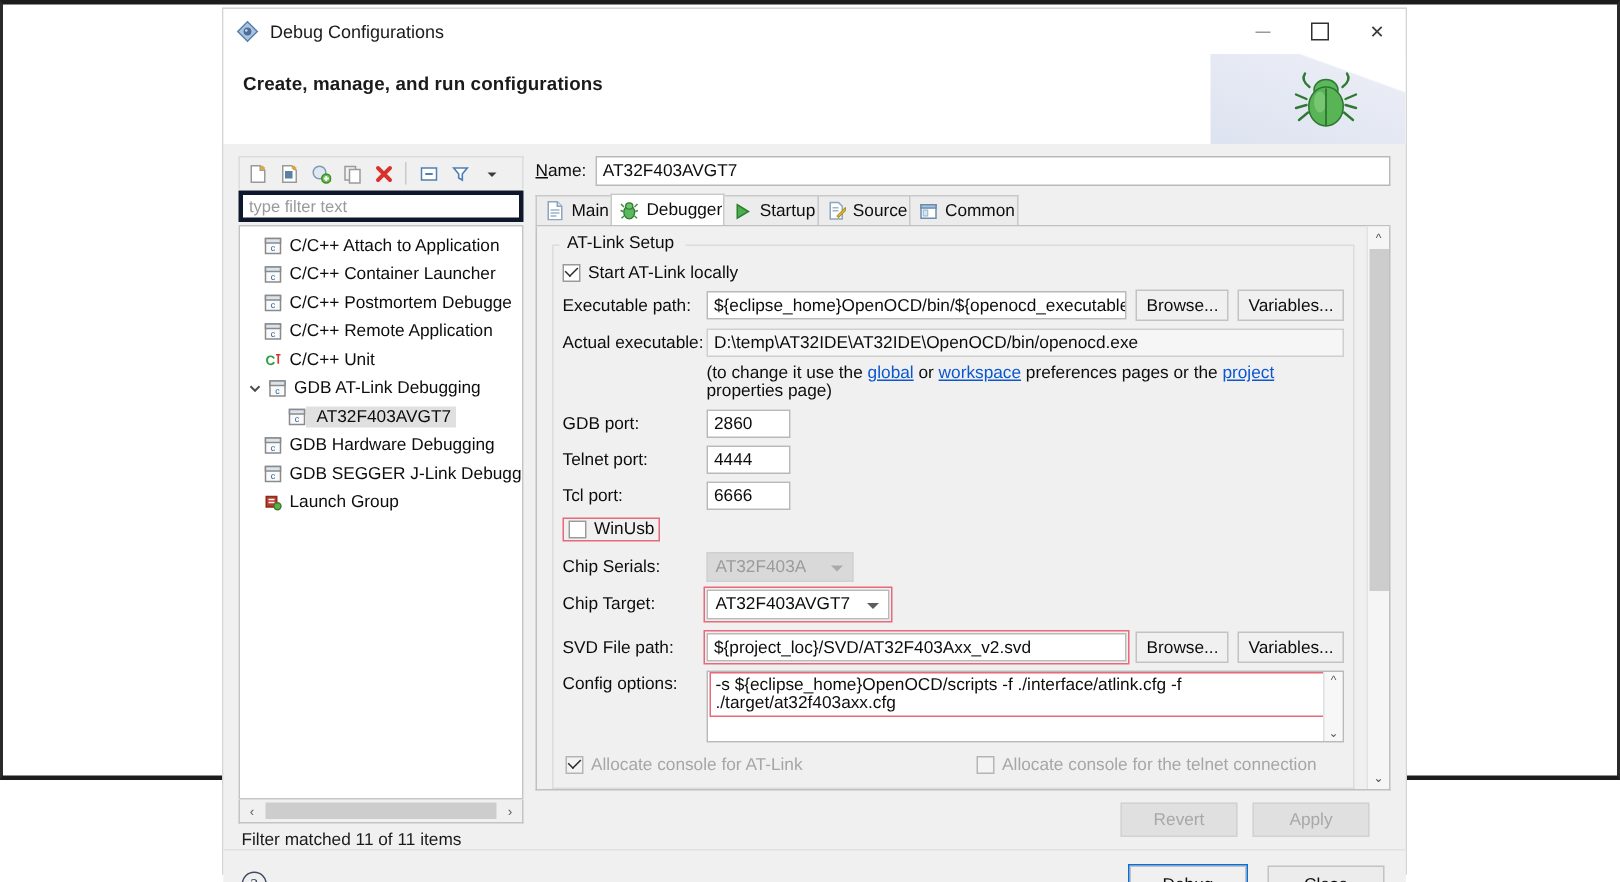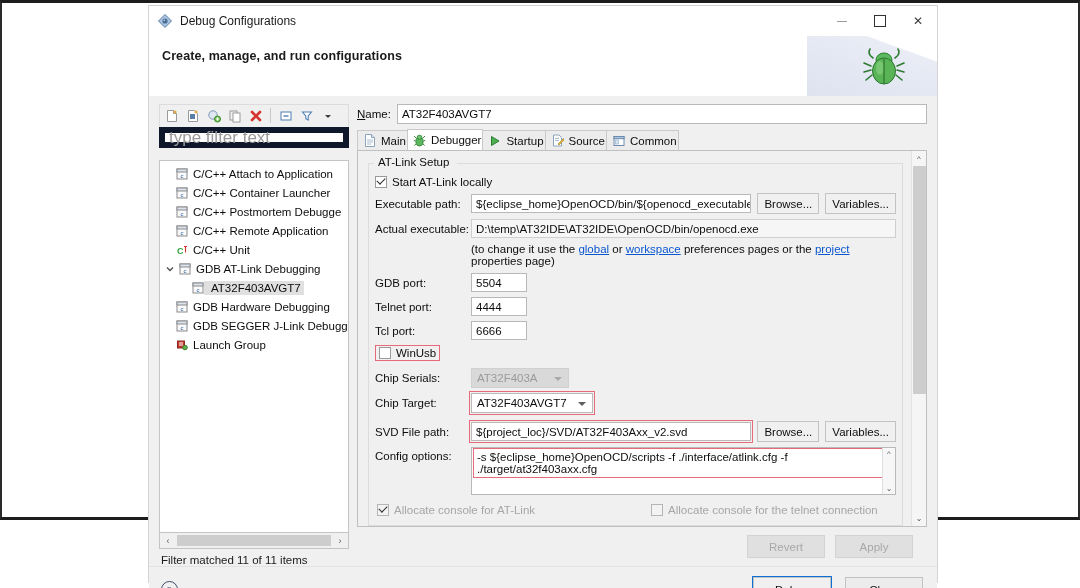--- a/index.html
+++ b/index.html
@@ -104,26 +104,26 @@
     border-bottom: none;
   }
   .tb-icon {
     width: 19px; height: 19px;
     display: flex; align-items: center; justify-content: center;
   }
   .tb-sep { width: 1px; height: 15px; background: #c9c9c9; margin: 0 3px; }
   .filter-input {
     height: 21px;
     background: #ffffff;
-    border: 6px solid #0f172a;
-    font-size: 17px;
+    border: 3px solid #0f172a;
+    font-size: 11px;
     color: #9a9a9a;
     padding: 0 4px;
     display: flex; align-items: center;
-    margin: 1px 0 12px 0;
+    margin: 1px 0 2px 0;
   }
   .tree {
     flex: 1;
     background: #ffffff;
     border: 1px solid #c4c4c4;
     overflow: hidden;
     position: relative;
     min-height: 0;
     padding-top: 3px;
   }
@@ -726,21 +726,21 @@
                     <span class="flabel">Actual executable:</span>
                     <div class="txtfield readonly" style="flex:1">D:\temp\AT32IDE\AT32IDE\OpenOCD/bin/openocd.exe</div>
                   </div>
 
                   <div class="hint">
                     <span>(to change it use the </span><a href="#">global</a><span> or </span><a href="#">workspace</a><span> preferences pages or the </span><a href="#">project</a><span> properties page)</span>
                   </div>
 
                   <div class="frow">
                     <span class="flabel">GDB port:</span>
-                    <div class="txtfield" style="width:56px">5504</div>
+                    <div class="txtfield" style="width:56px">2860</div>
                   </div>
 
                   <div class="frow">
                     <span class="flabel">Telnet port:</span>
                     <div class="txtfield" style="width:56px">4444</div>
                   </div>
 
                   <div class="frow">
                     <span class="flabel">Tcl port:</span>
                     <div class="txtfield" style="width:56px">6666</div>

